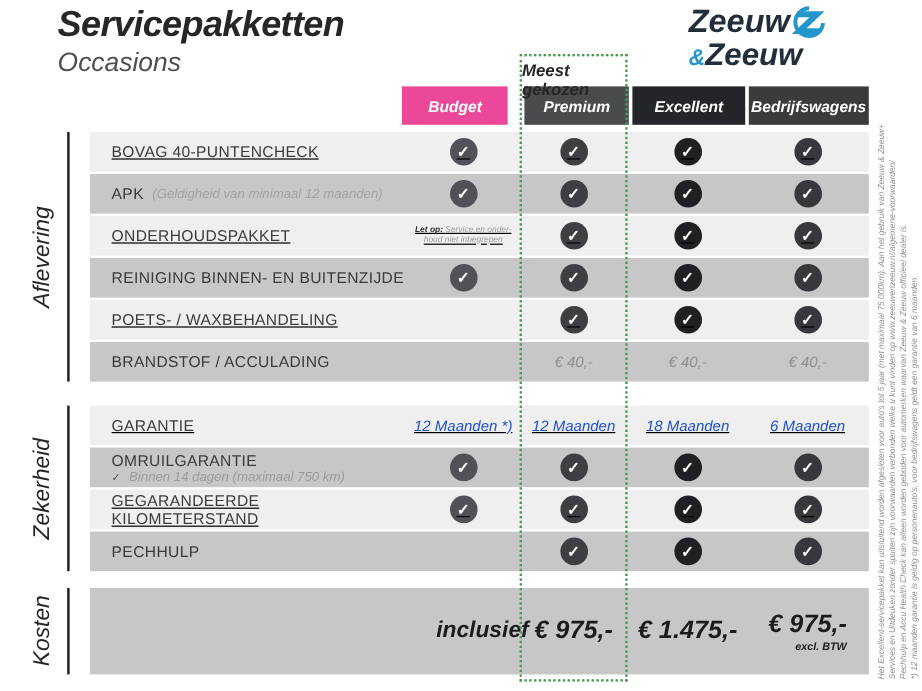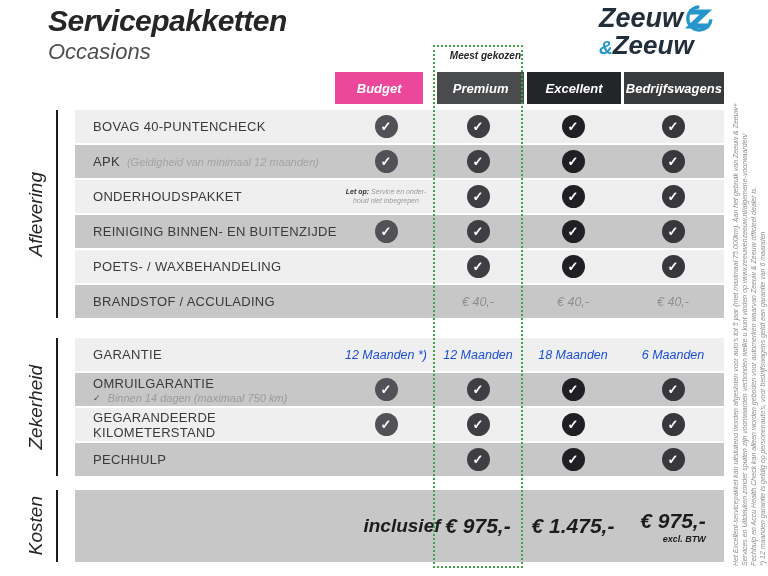--- a/index.html
+++ b/index.html
@@ -5,21 +5,21 @@
   html,body{margin:0;padding:0;background:#fff;}
   .page{position:relative;width:768px;height:576px;background:#ffffff;overflow:hidden;
         font-family:"Liberation Sans",sans-serif;}
 
   
   .title-block{position:absolute;left:48px;top:4px;}
   .title{font-size:30px;font-weight:bold;font-style:italic;color:#262626;letter-spacing:-0.5px;}
   .subtitle{font-size:22px;font-style:italic;color:#4e4e4e;margin-top:1px;}
 
   
-  .logo{position:absolute;left:599px;top:5px;color:#232e3b;line-height:1;}
+  .logo{position:absolute;left:574px;top:5px;color:#232e3b;line-height:1;}
   .logo-line1{font-size:27px;font-weight:bold;font-style:italic;display:flex;align-items:flex-start;}
   .logo-line1 svg{margin-left:-1px;margin-top:-3px;}
   .logo-line2{font-size:26px;font-weight:bold;font-style:italic;margin-top:-3px;}
   .amp{color:#2496cc;font-size:19px;}
 
   
   .section-label{position:absolute;left:16px;width:40px;display:flex;align-items:center;
                  justify-content:center;border-right:2px solid #1c1c1c;}
   .section-label span{writing-mode:vertical-rl;transform:rotate(180deg);font-style:italic;
                  font-size:19px;color:#262626;white-space:nowrap;}
@@ -30,21 +30,21 @@
   .thead{display:flex;height:32px;margin-bottom:6px;}
   .spacer{width:265px;}
   .th{display:flex;align-items:center;justify-content:center;color:#fff;font-weight:bold;
       font-style:italic;font-size:13px;}
   .th0{width:89px;margin-right:14px;background:#ec4899;}
   .th1{width:89px;margin-right:3px;background:#4a4b4d;}
   .th2{width:95px;margin-right:3px;background:#242528;}
   .th3{width:102px;background:#3a3b3d;}
 
   .row{display:flex;height:33px;margin-bottom:2px;}
-  .light{background:#efefef;} .dark{background:#c7c7c7;}
+  .light{background:#efefef;text-decoration:underline;} .dark{background:#c7c7c7;}
   .rlabel{width:265px;display:flex;align-items:center;padding-left:18px;box-sizing:border-box;}
   .rlabel.stack{flex-direction:column;align-items:flex-start;justify-content:center;text-align:center;}
   .lbl{font-size:13px;color:#3a3a3a;letter-spacing:0.3px;}
   .note{font-size:11px;font-style:italic;color:#a3a3a3;margin-left:7px;}
   .cell{display:flex;align-items:center;justify-content:center;}
   .c0{width:92px;} .c1{width:92px;} .c2{width:98px;} .c3{width:102px;}
   .chk{width:23px;height:23px;border-radius:50%;color:#fff;display:flex;align-items:center;
        justify-content:center;font-size:13px;font-weight:bold;}
   .k0{background:#515257;} .k1{background:#3e3f43;} .k2{background:#1f2024;} .k3{background:#37383c;}
   .val{font-size:12.5px;font-style:italic;color:#1d4ed8;white-space:nowrap;}
@@ -57,21 +57,21 @@
   .gap-a{height:18px;} .gap-b{height:12px;}
   .kosten{height:72px;margin-bottom:0;}
   .incl{font-size:19px;font-weight:bold;font-style:italic;color:#1c1c1c;margin-left:32px;}
   .price{font-size:21px;font-weight:bold;font-style:italic;color:#1c1c1c;white-space:nowrap;}
   .pw{display:flex;flex-direction:column;align-items:flex-end;}
   .pnote{font-size:9px;font-weight:bold;font-style:italic;color:#1c1c1c;margin-top:1px;}
 
   
   .premium-box{position:absolute;left:433px;top:45px;width:90px;height:523px;
                border:2px dotted #44a04b;box-sizing:border-box;pointer-events:none;z-index:5;}
-  .badge{position:absolute;top:3px;left:0;right:0;text-align:right;font-size:10px;
+  .badge{position:absolute;top:3px;left:0;right:0;text-align:left;font-size:14px;
          font-weight:bold;font-style:italic;color:#262626;}
 
   
   .footnote{position:absolute;left:731px;top:566px;width:506px;transform:rotate(-90deg);
             transform-origin:0 0;font-size:7px;line-height:9px;font-style:italic;
             color:#8f8f8f;white-space:nowrap;}
 </style>
 </head>
 <body>
 

